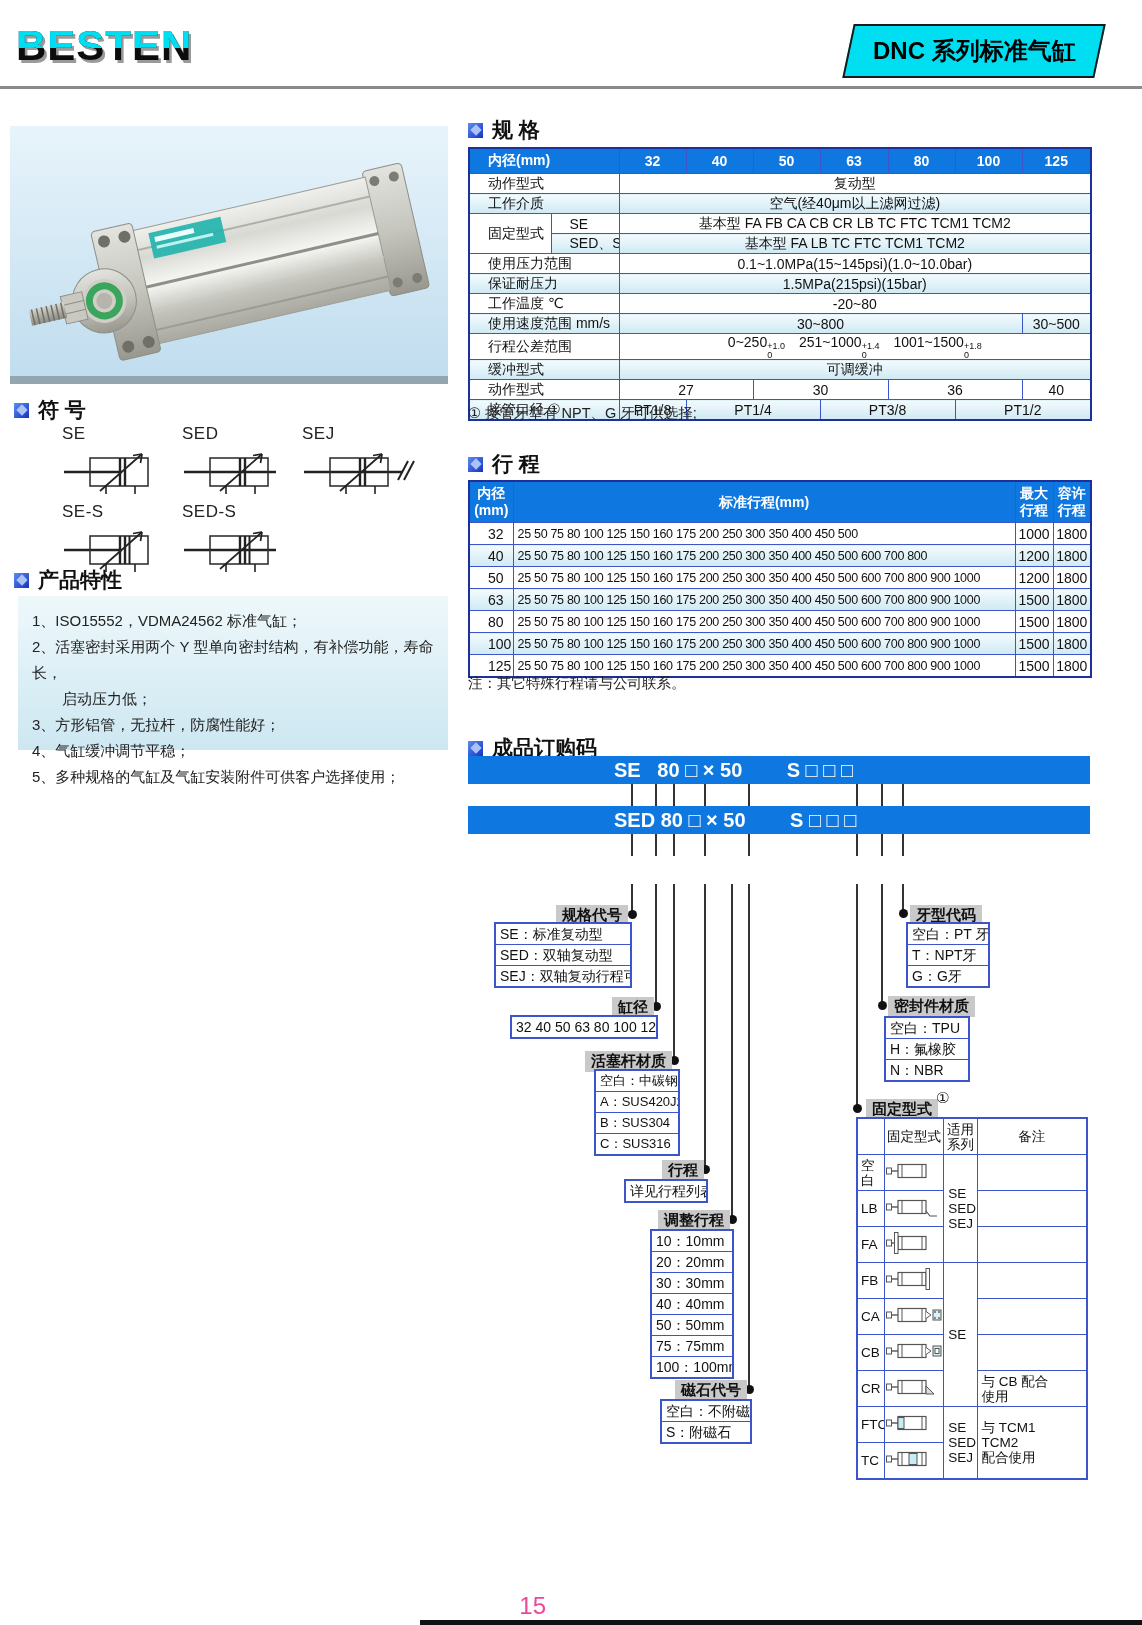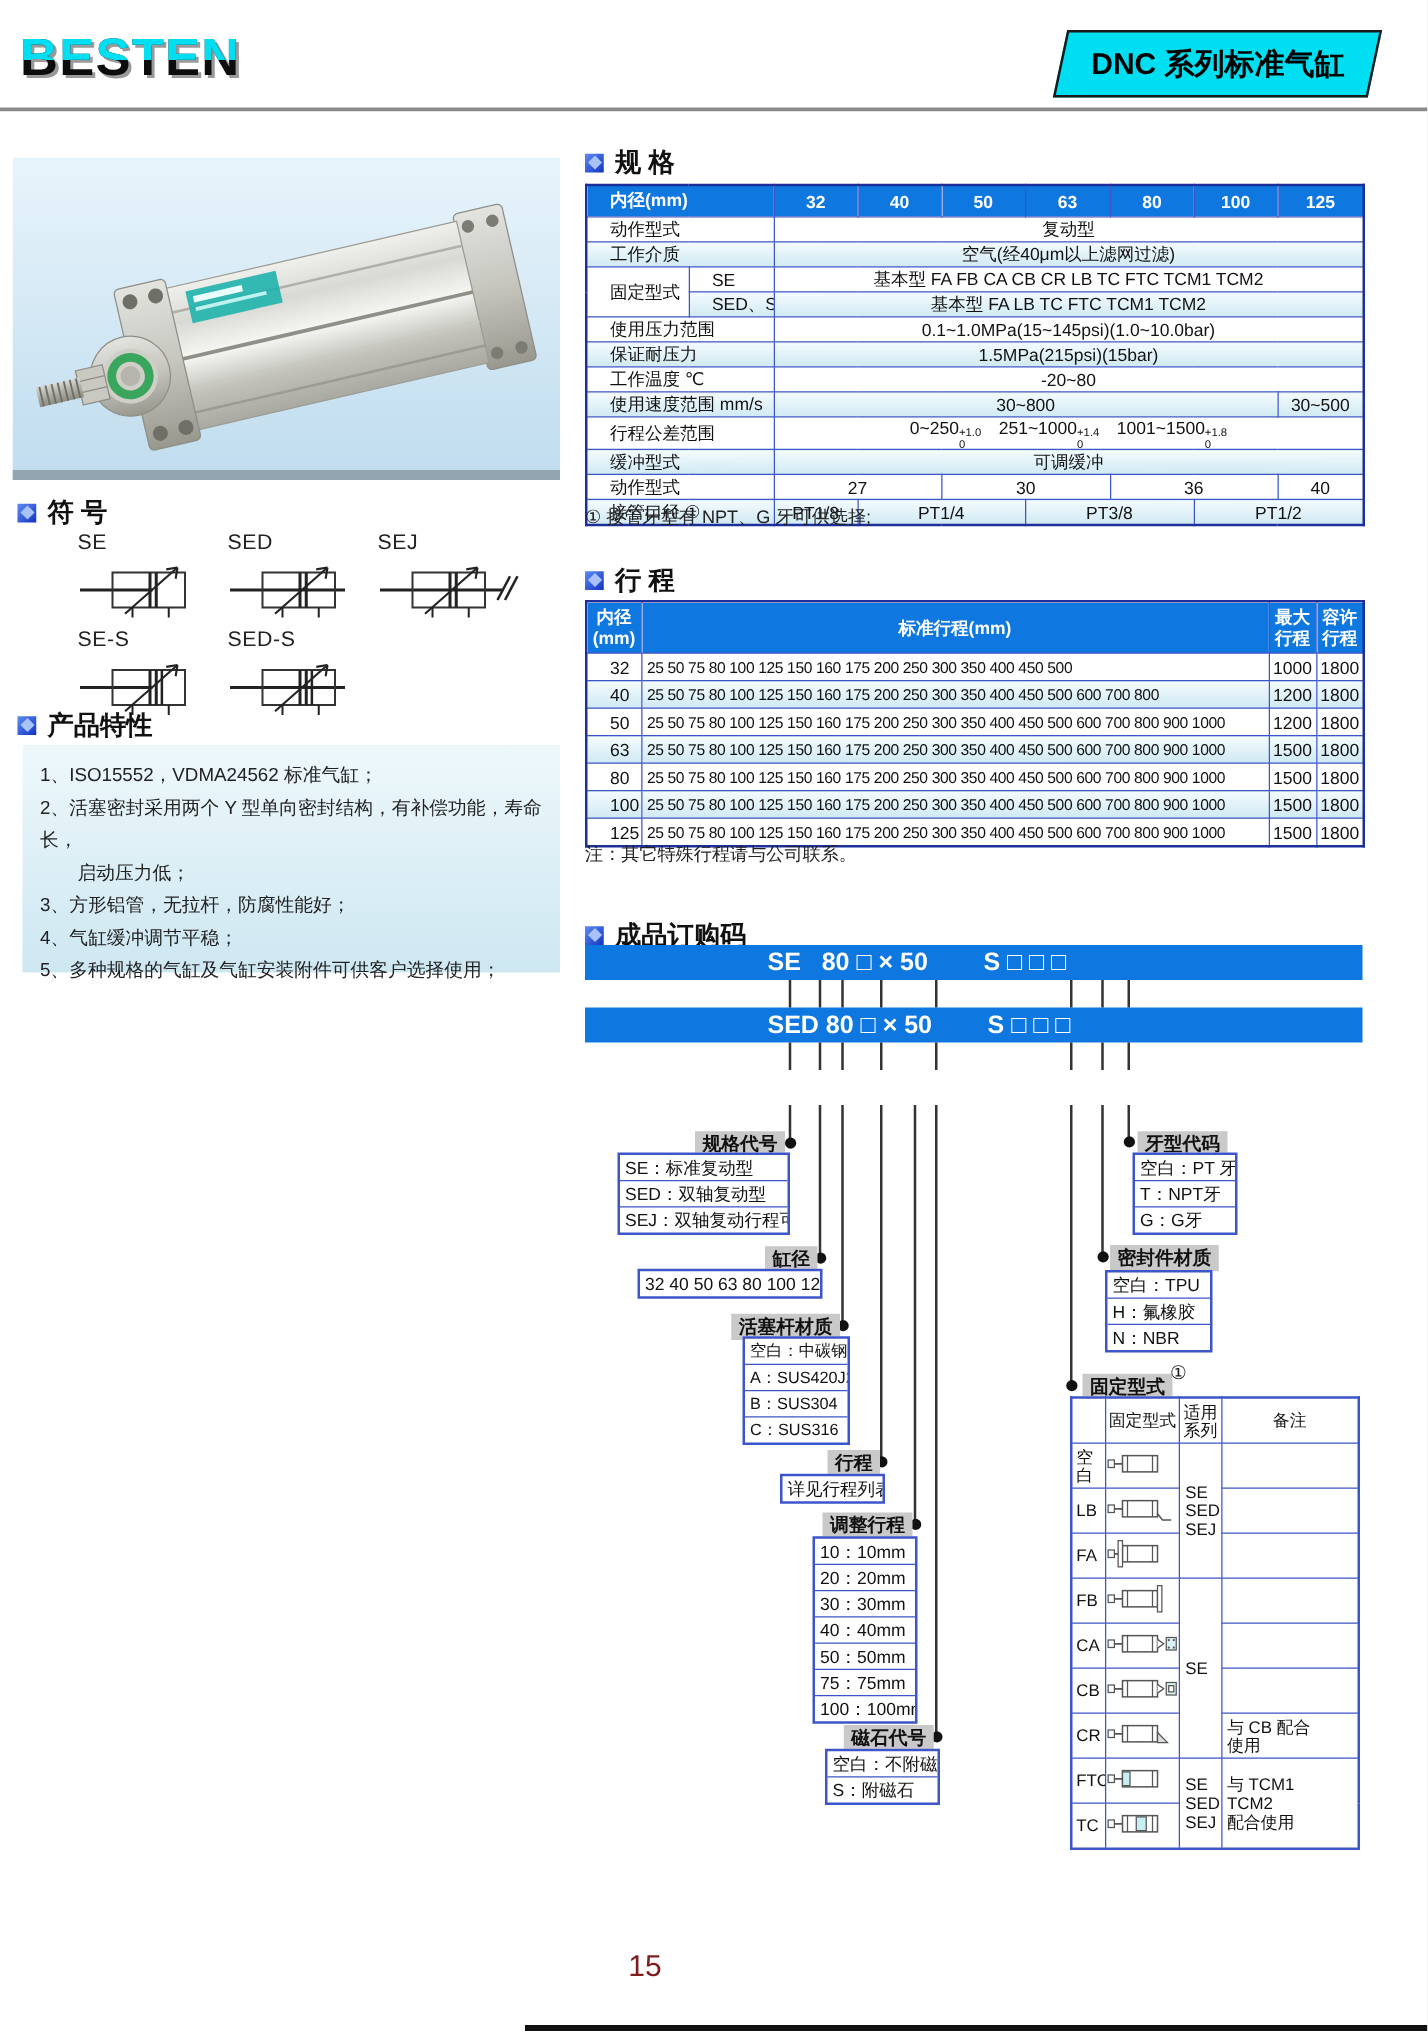--- a/index.html
+++ b/index.html
@@ -27,21 +27,21 @@
 
   
   .photo{position:absolute;left:10px;top:126px;width:438px;height:258px;}
 
   
   .sym-cell{position:absolute;width:140px;}
   .sym-label{font-size:17px;color:#222;margin-bottom:1px;letter-spacing:.5px;}
   .sym-svg svg{display:block;}
 
   
-  .features{position:absolute;left:18px;top:596px;width:430px;height:182px;
+  .features{position:absolute;left:18px;top:596px;width:430px;height:154px;
         background:linear-gradient(180deg,#eef8fb 0%,#cde7f1 100%);
         padding:12px 10px 8px 14px;box-sizing:border-box;}
   .features .feat{font-size:15px;line-height:26px;white-space:pre-line;color:#222;}
 
   
   table.dt{border-collapse:collapse;table-layout:fixed;background:#fff;}
   table.dt td,table.dt th{border:1px solid #3c55c8;font-size:14px;text-align:center;
         padding:0 2px;white-space:nowrap;overflow:hidden;font-weight:normal;color:#111;}
   table.dt .hd{background:#0f78e0;color:#fff;font-weight:bold;}
   table.dt .lbl{text-align:left;padding-left:18px;}
@@ -74,22 +74,22 @@
   .og.center .oi{text-align:center;}
   .og.small .oi{font-size:13px;}
 
   #fixed-table{position:absolute;left:856px;top:1117px;width:232px;border:2px solid #3c55c8;}
   #fixed-table td{height:35px;font-size:13.5px;white-space:normal;line-height:15px;}
   #fixed-table td.code{font-size:13.5px;text-align:left;padding-left:3px;}
   #fixed-table td.series,#fixed-table td.remark{text-align:left;padding-left:4px;font-size:13.5px;}
   #fixed-table td.ic{padding:0;}
 
   
-  .page-num{position:absolute;left:486px;top:1560px;width:60px;text-align:center;
-        font-size:24px;color:#7f1d1d;}
+  .page-num{position:absolute;left:486px;top:1592px;width:60px;text-align:right;
+        font-size:24px;color:#ec4899;}
   .bottom-bar{position:absolute;left:420px;top:1620px;width:722px;height:5px;background:#111;}
 </style>
 </head>
 <body>
 
 <div id="page">
 
   <div class="logo">
     <span class="l-black">BESTEN</span>
     <span class="l-cyan" aria-hidden="true">BESTEN</span>

